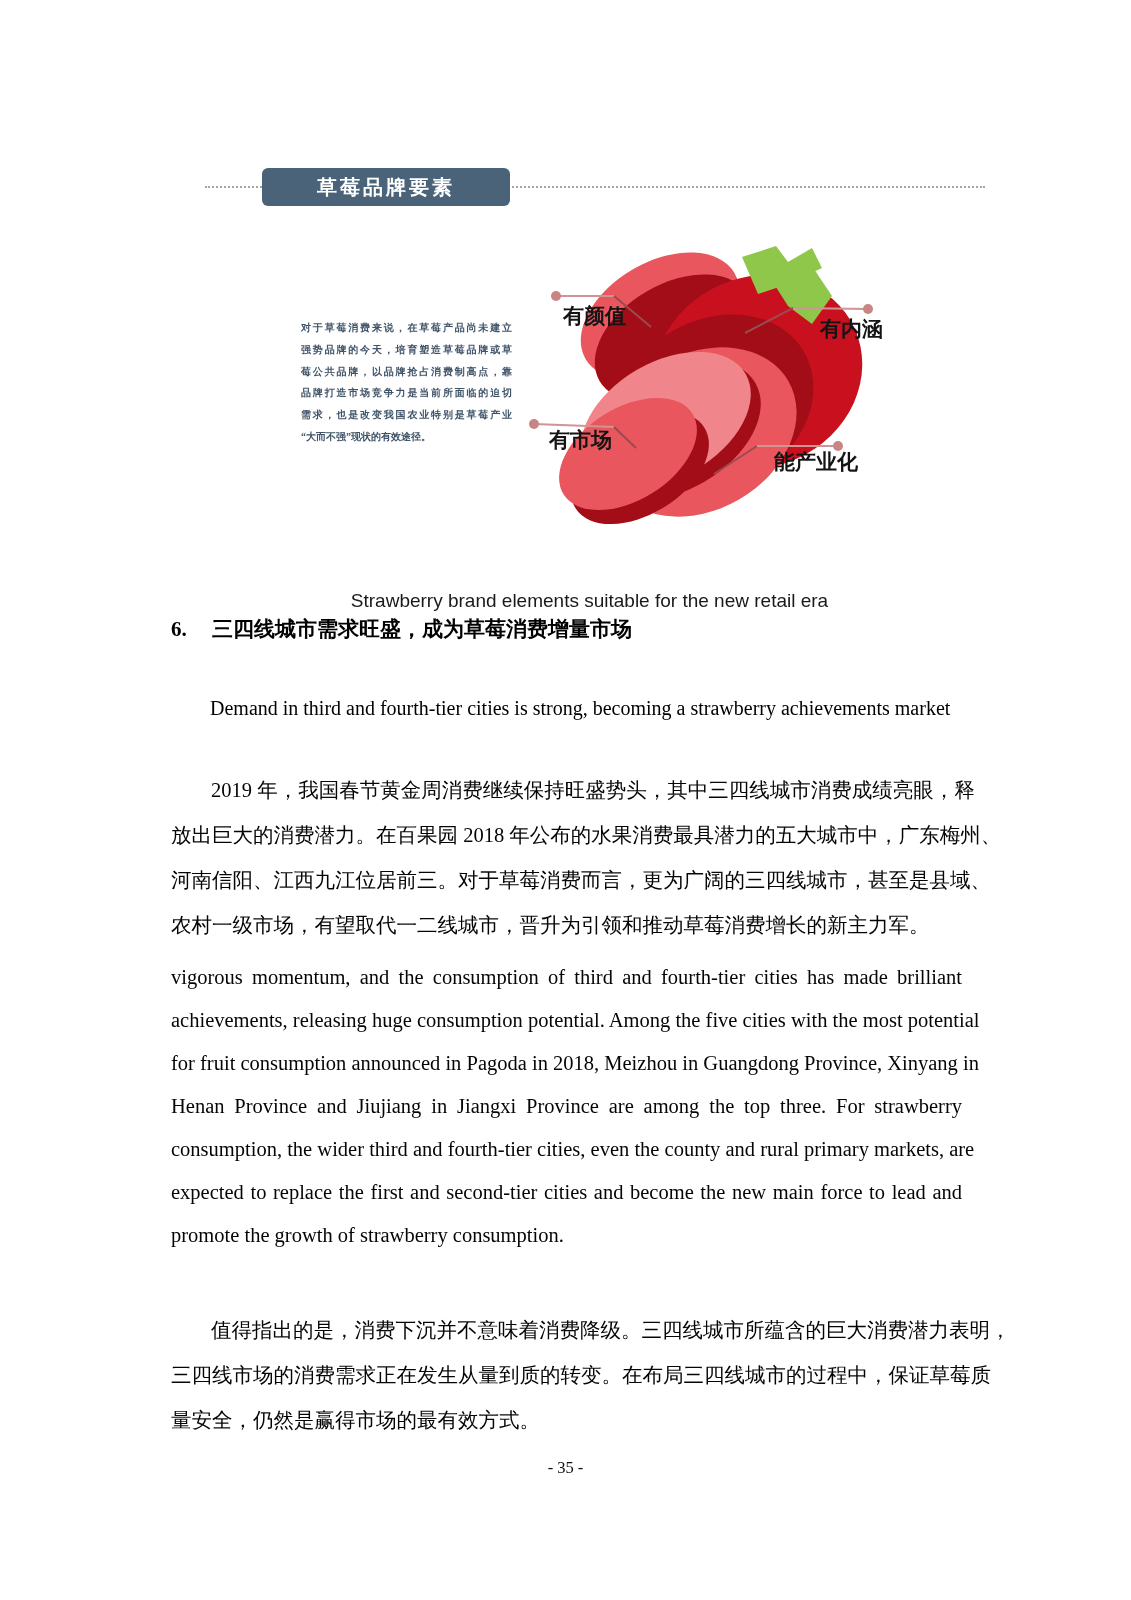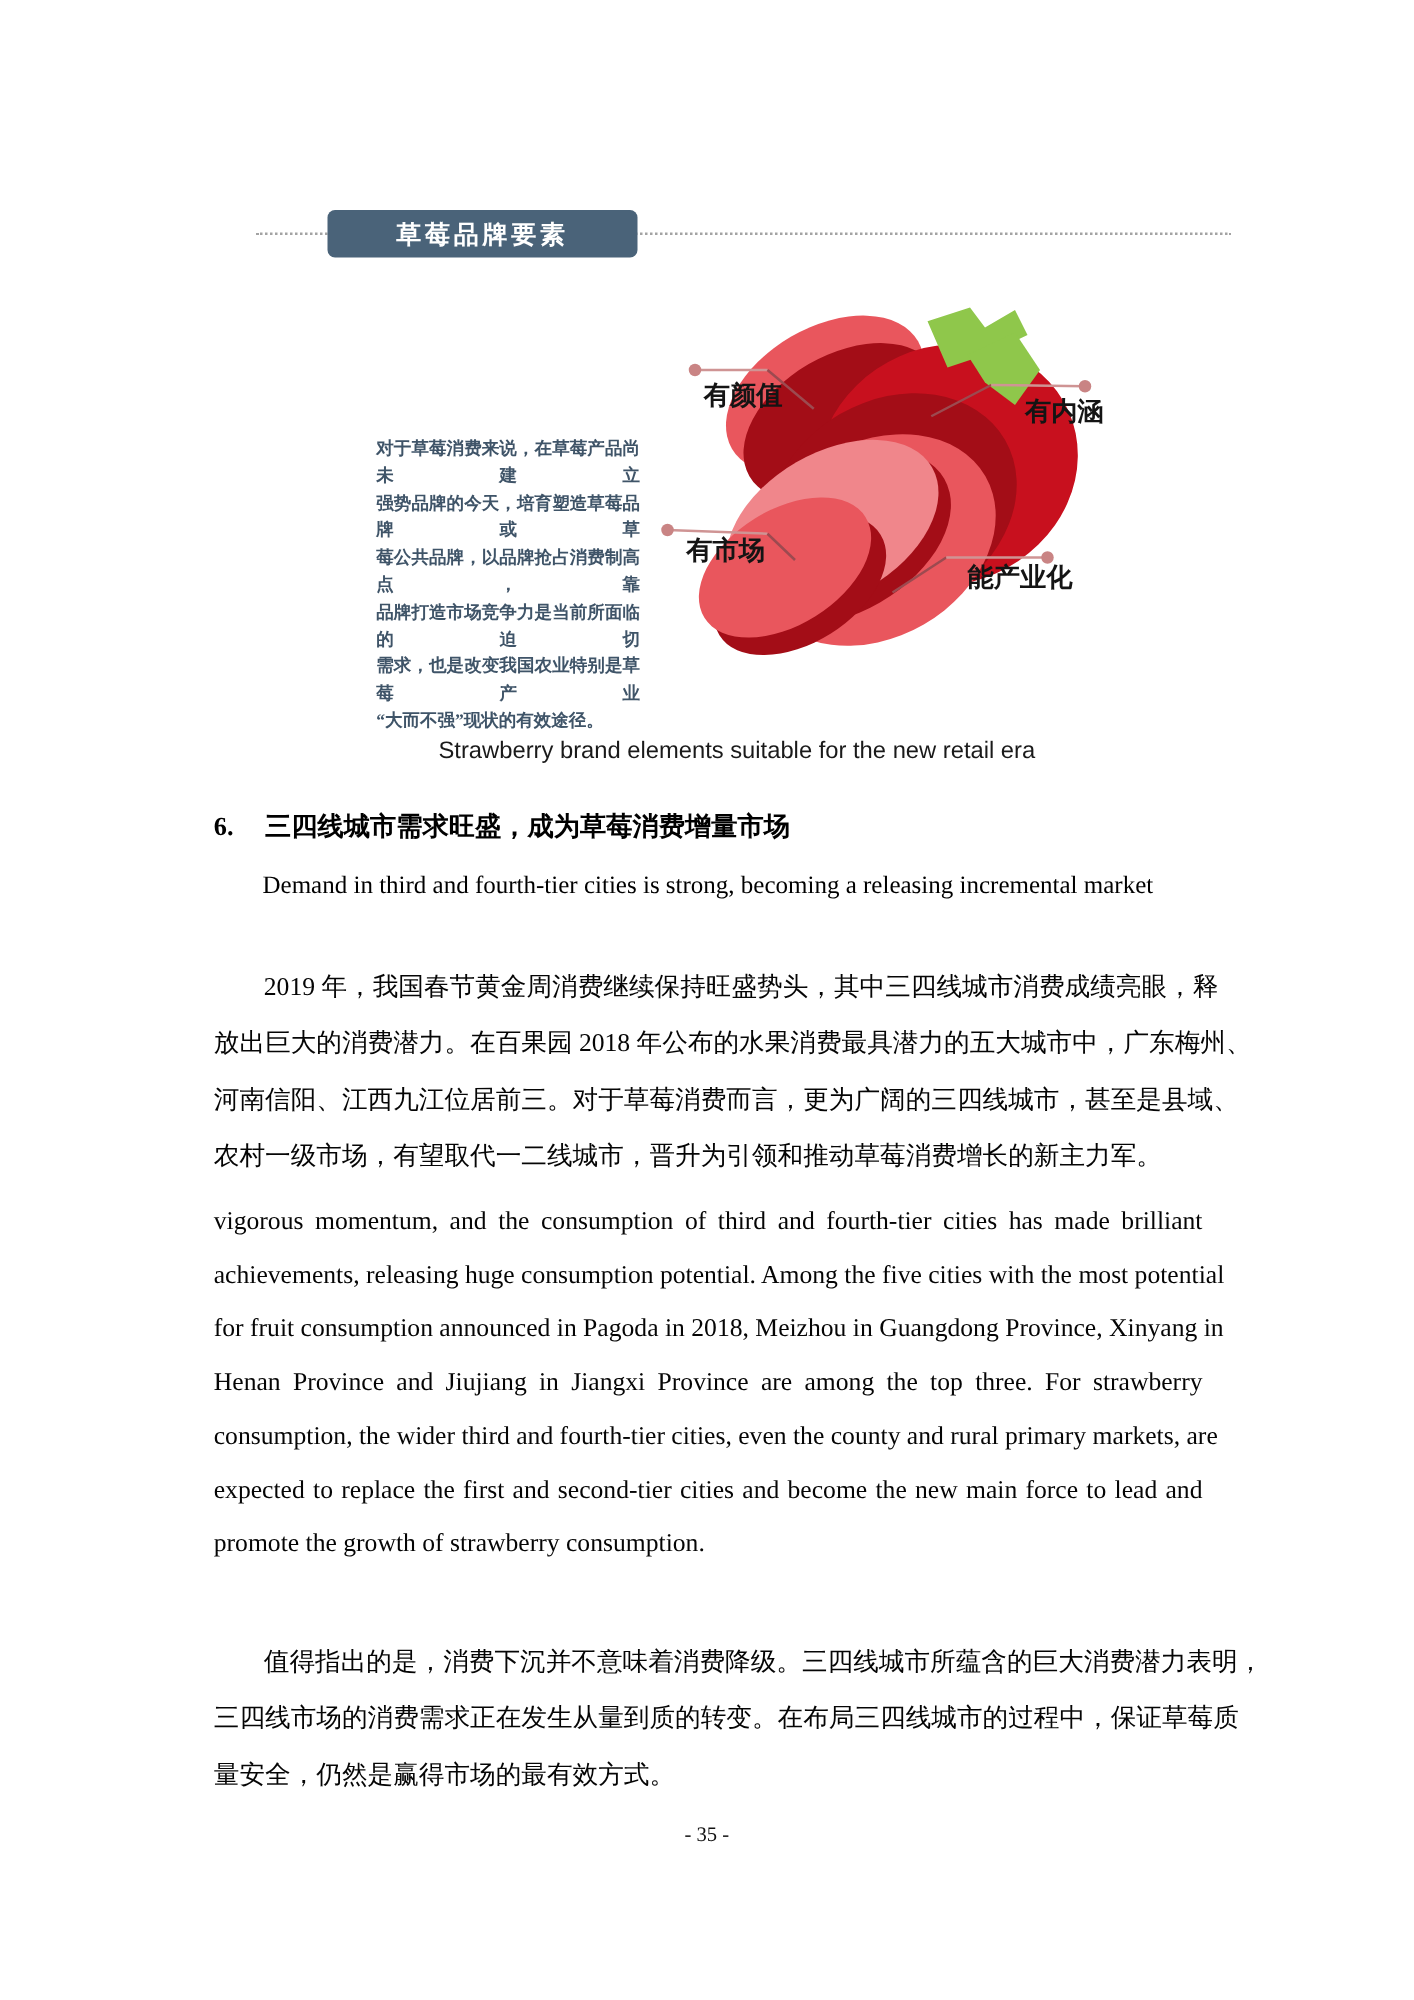--- a/index.html
+++ b/index.html
@@ -40,35 +40,34 @@
     color:#fff;font-size:20px;font-weight:bold;letter-spacing:3px;
   }
   
   .fig-svg{position:absolute;left:500px;top:225px;width:480px;height:315px;}
   .fig-label{
     font-family:"Liberation Serif","DejaVu Serif",serif;
     font-size:21px;font-weight:bold;fill:#141414;
   }
   .side-note{
     position:absolute;left:301px;top:317px;width:211px;
-    font-size:14px;line-height:21.8px;font-weight:600;
+    font-size:10px;line-height:21.8px;font-weight:600;
     color:var(--side-text);
-    margin-top:32px;
   }
   .side-note .line{text-align:justify;text-align-last:justify;}
   .side-note .line.last{text-align-last:left;}
   .fig-caption{
     position:absolute;left:24px;top:590px;width:1131px;
     text-align:center;
     font-family:"Liberation Sans","DejaVu Sans",sans-serif;
     font-size:19px;color:#1a1a1a;
   }
   
   .section-heading{
-    position:absolute;left:171px;top:647px;width:791px;
+    position:absolute;left:171px;top:615px;width:791px;
     font-size:21px;font-weight:bold;font-family:Liberation Serif, serif;
   }
   .section-heading .num{display:inline-block;width:41px;}
   .section-subheading{
     position:absolute;left:210px;top:697px;width:791px;
     font-size:20px;
   }
   
   .para{position:absolute;left:171px;width:791px;font-size:20.5px;color:#050505;}
   .para .line{height:45px;line-height:45px;text-align:justify;text-align-last:justify;white-space:nowrap;}
@@ -144,21 +143,21 @@
     <div class="line">品牌打造市场竞争力是当前所面临的迫切</div>
     <div class="line">需求，也是改变我国农业特别是草莓产业</div>
     <div class="line last">“大而不强”现状的有效途径。</div>
   </div>
 
   <div class="fig-caption">Strawberry brand elements suitable for the new retail era</div>
 
   <div class="section-heading">
     <span class="num">6.</span><span>三四线城市需求旺盛，成为草莓消费增量市场</span>
   </div>
-  <div class="section-subheading">Demand in third and fourth-tier cities is strong, becoming a releasing incremental market</div>
+  <div class="section-subheading">Demand in third and fourth-tier cities is strong, becoming a strawberry achievements market</div>
 
   <div class="para para-zh1">
     <div class="line indent">2019 年，我国春节黄金周消费继续保持旺盛势头，其中三四线城市消费成绩亮眼，释</div>
     <div class="line">放出巨大的消费潜力。在百果园 2018 年公布的水果消费最具潜力的五大城市中，广东梅州、</div>
     <div class="line">河南信阳、江西九江位居前三。对于草莓消费而言，更为广阔的三四线城市，甚至是县域、</div>
     <div class="line last">农村一级市场，有望取代一二线城市，晋升为引领和推动草莓消费增长的新主力军。</div>
   </div>
 
   <div class="para en para-en">
     <div class="line">vigorous momentum, and the consumption of third and fourth-tier cities has made brilliant</div>

